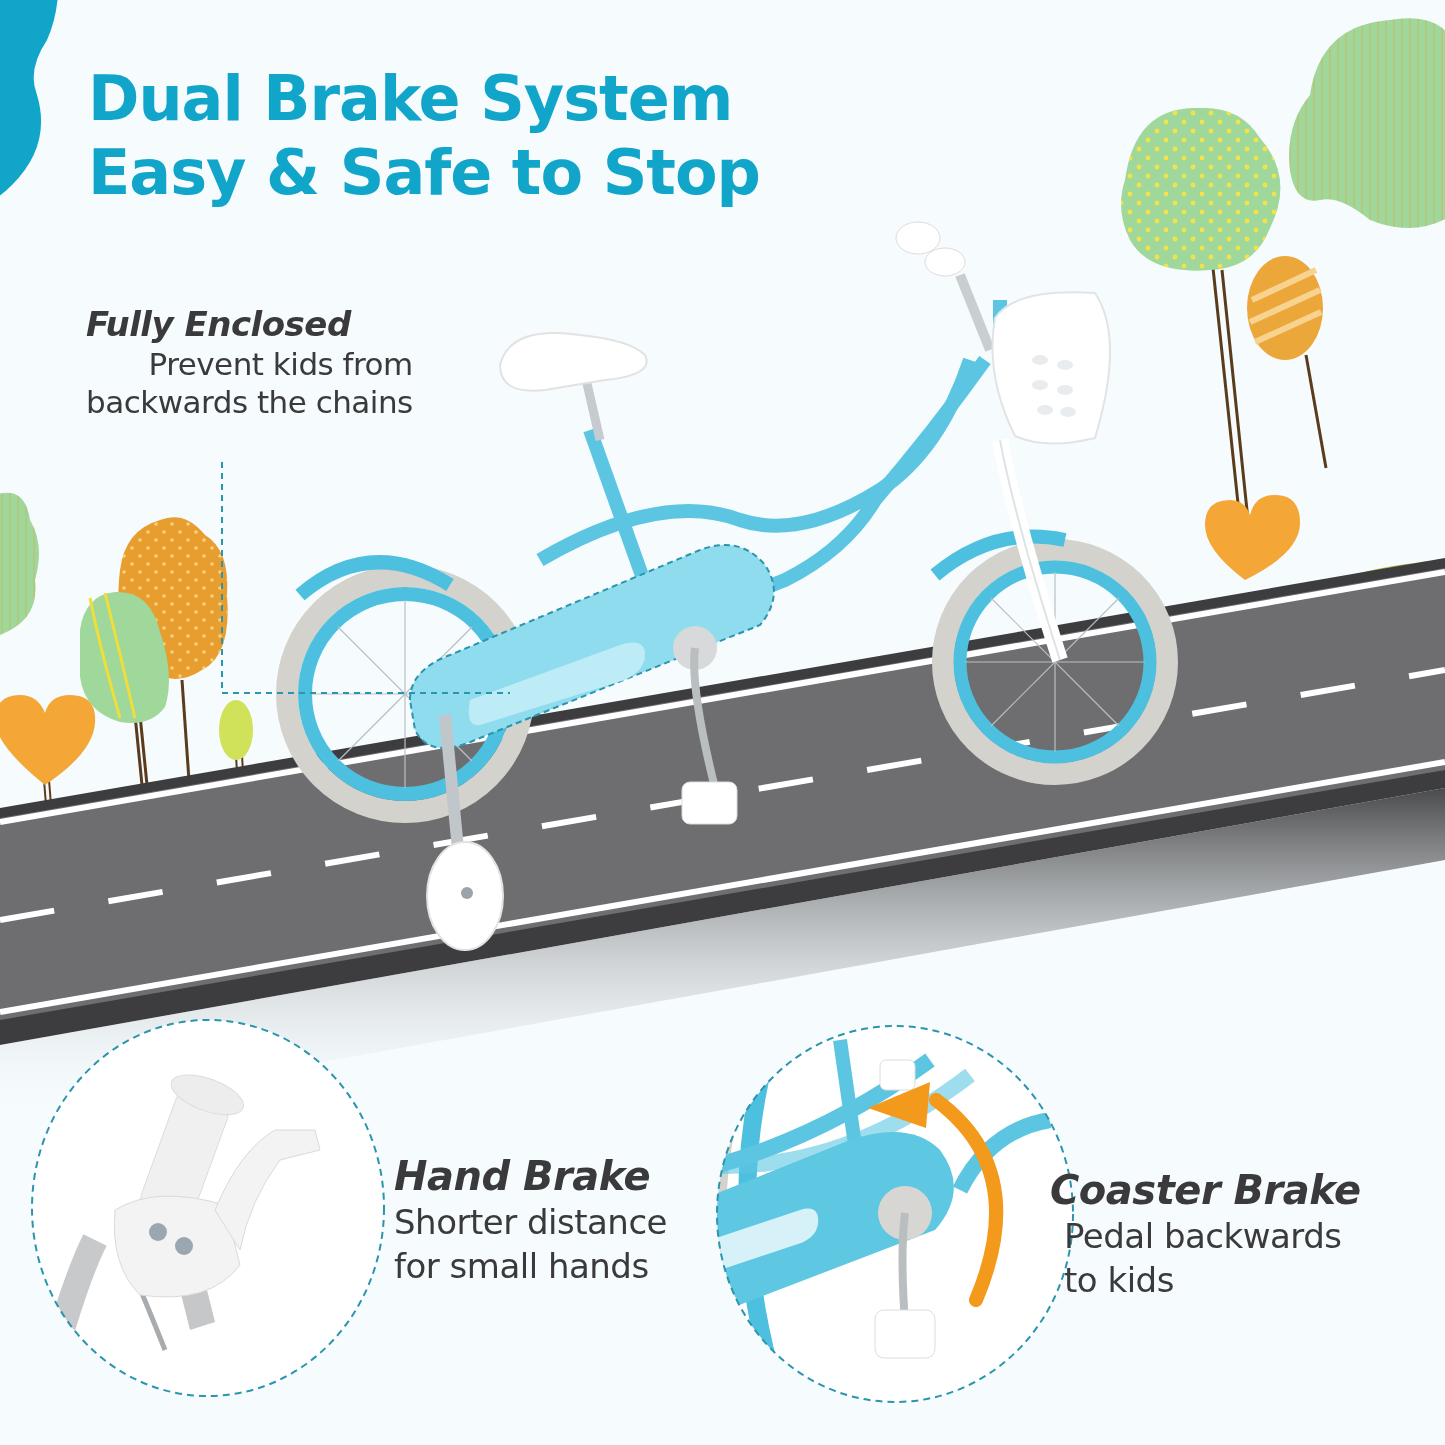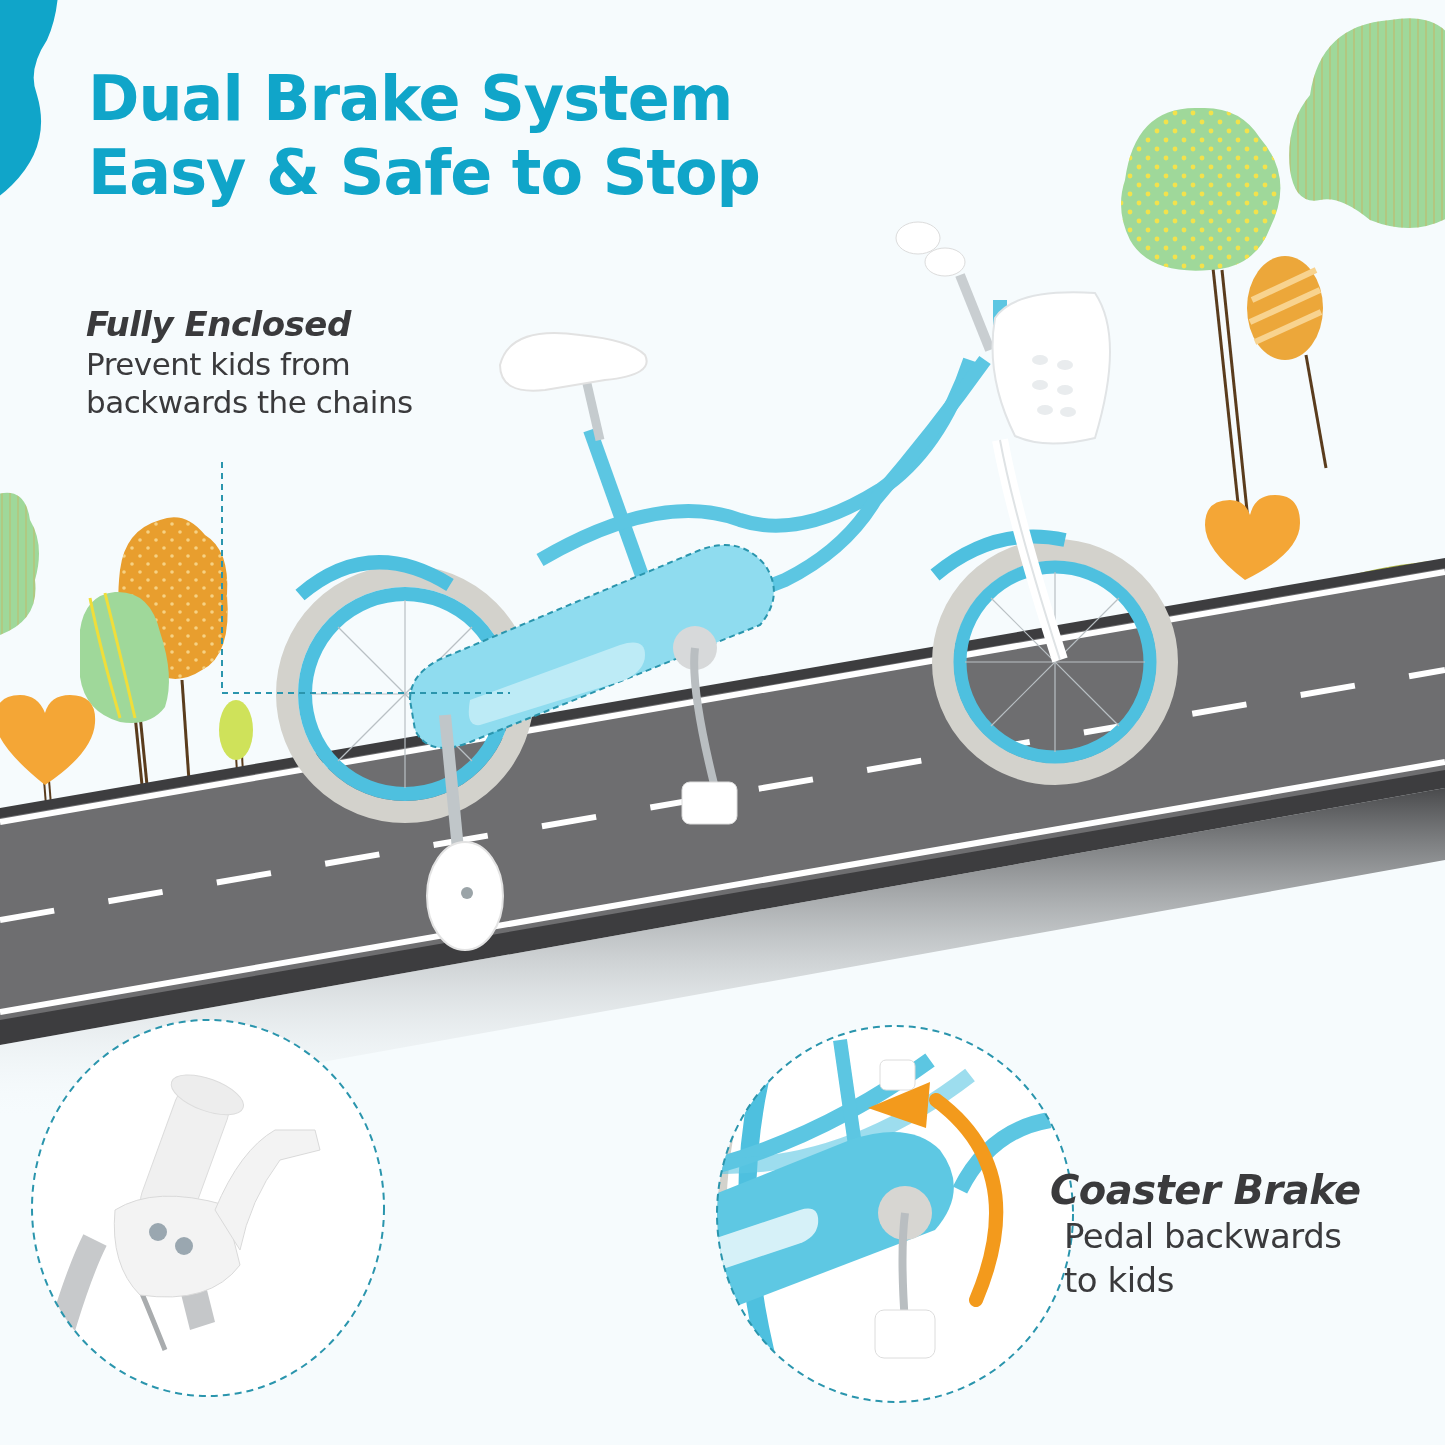--- a/index.html
+++ b/index.html
@@ -15,21 +15,21 @@
     position: absolute; left: 88px; top: 62px; margin: 0;
     font-family: "DejaVu Sans", sans-serif; font-weight: 700;
     font-size: 62px; line-height: 74px; letter-spacing: -1px;
   }
   .headline span { display: block; }
   .callout { position: absolute; color: #3a3a3c; }
   .callout .title { font-weight: 700; font-size: 34px; line-height: 40px; display: block; letter-spacing: -0.5px; font-style: italic; }
   .callout .desc { font-weight: 400; font-size: 32px; line-height: 38px; display: block; letter-spacing: -0.5px; }
   #callout-chain { left: 86px; top: 304px; }
   #callout-chain .title { font-size: 34px; line-height: 41px; }
-  #callout-chain .desc { font-size: 31px; line-height: 38px; }
+  #callout-chain .desc { font-size: 31px; line-height: 38px; text-align: right; }
   #callout-hand { left: 394px; top: 1152px; }
   #callout-hand .title { font-size: 40px; line-height: 48px; }
   #callout-hand .desc { font-size: 34px; line-height: 44px; }
   #callout-coaster { left: 1050px; top: 1166px; }
   #callout-coaster .title { font-size: 40px; line-height: 48px; }
   #callout-coaster .desc { font-size: 34px; line-height: 44px; margin-left: 14px; }
 </style>
 </head>
 <body>
 
@@ -228,19 +228,24 @@
     <span>Dual Brake System</span>
     <span>Easy &amp; Safe to Stop</span>
   </h1>
 
   <div class="callout" id="callout-chain">
     <span class="title">Fully Enclosed</span>
     <span class="desc">Prevent kids from</span>
     <span class="desc">backwards the chains</span>
   </div>
 
+  <div class="callout" id="callout-hand">
+    <span class="title">Hand Brake</span>
+    <span class="desc">Shorter distance</span>
+    <span class="desc">for small hands</span>
+  </div>
 
   <div class="callout" id="callout-coaster">
     <span class="title">Coaster Brake</span>
     <span class="desc">Pedal backwards</span>
     <span class="desc">to kids</span>
   </div>
 </div>
 
 </body></html>

